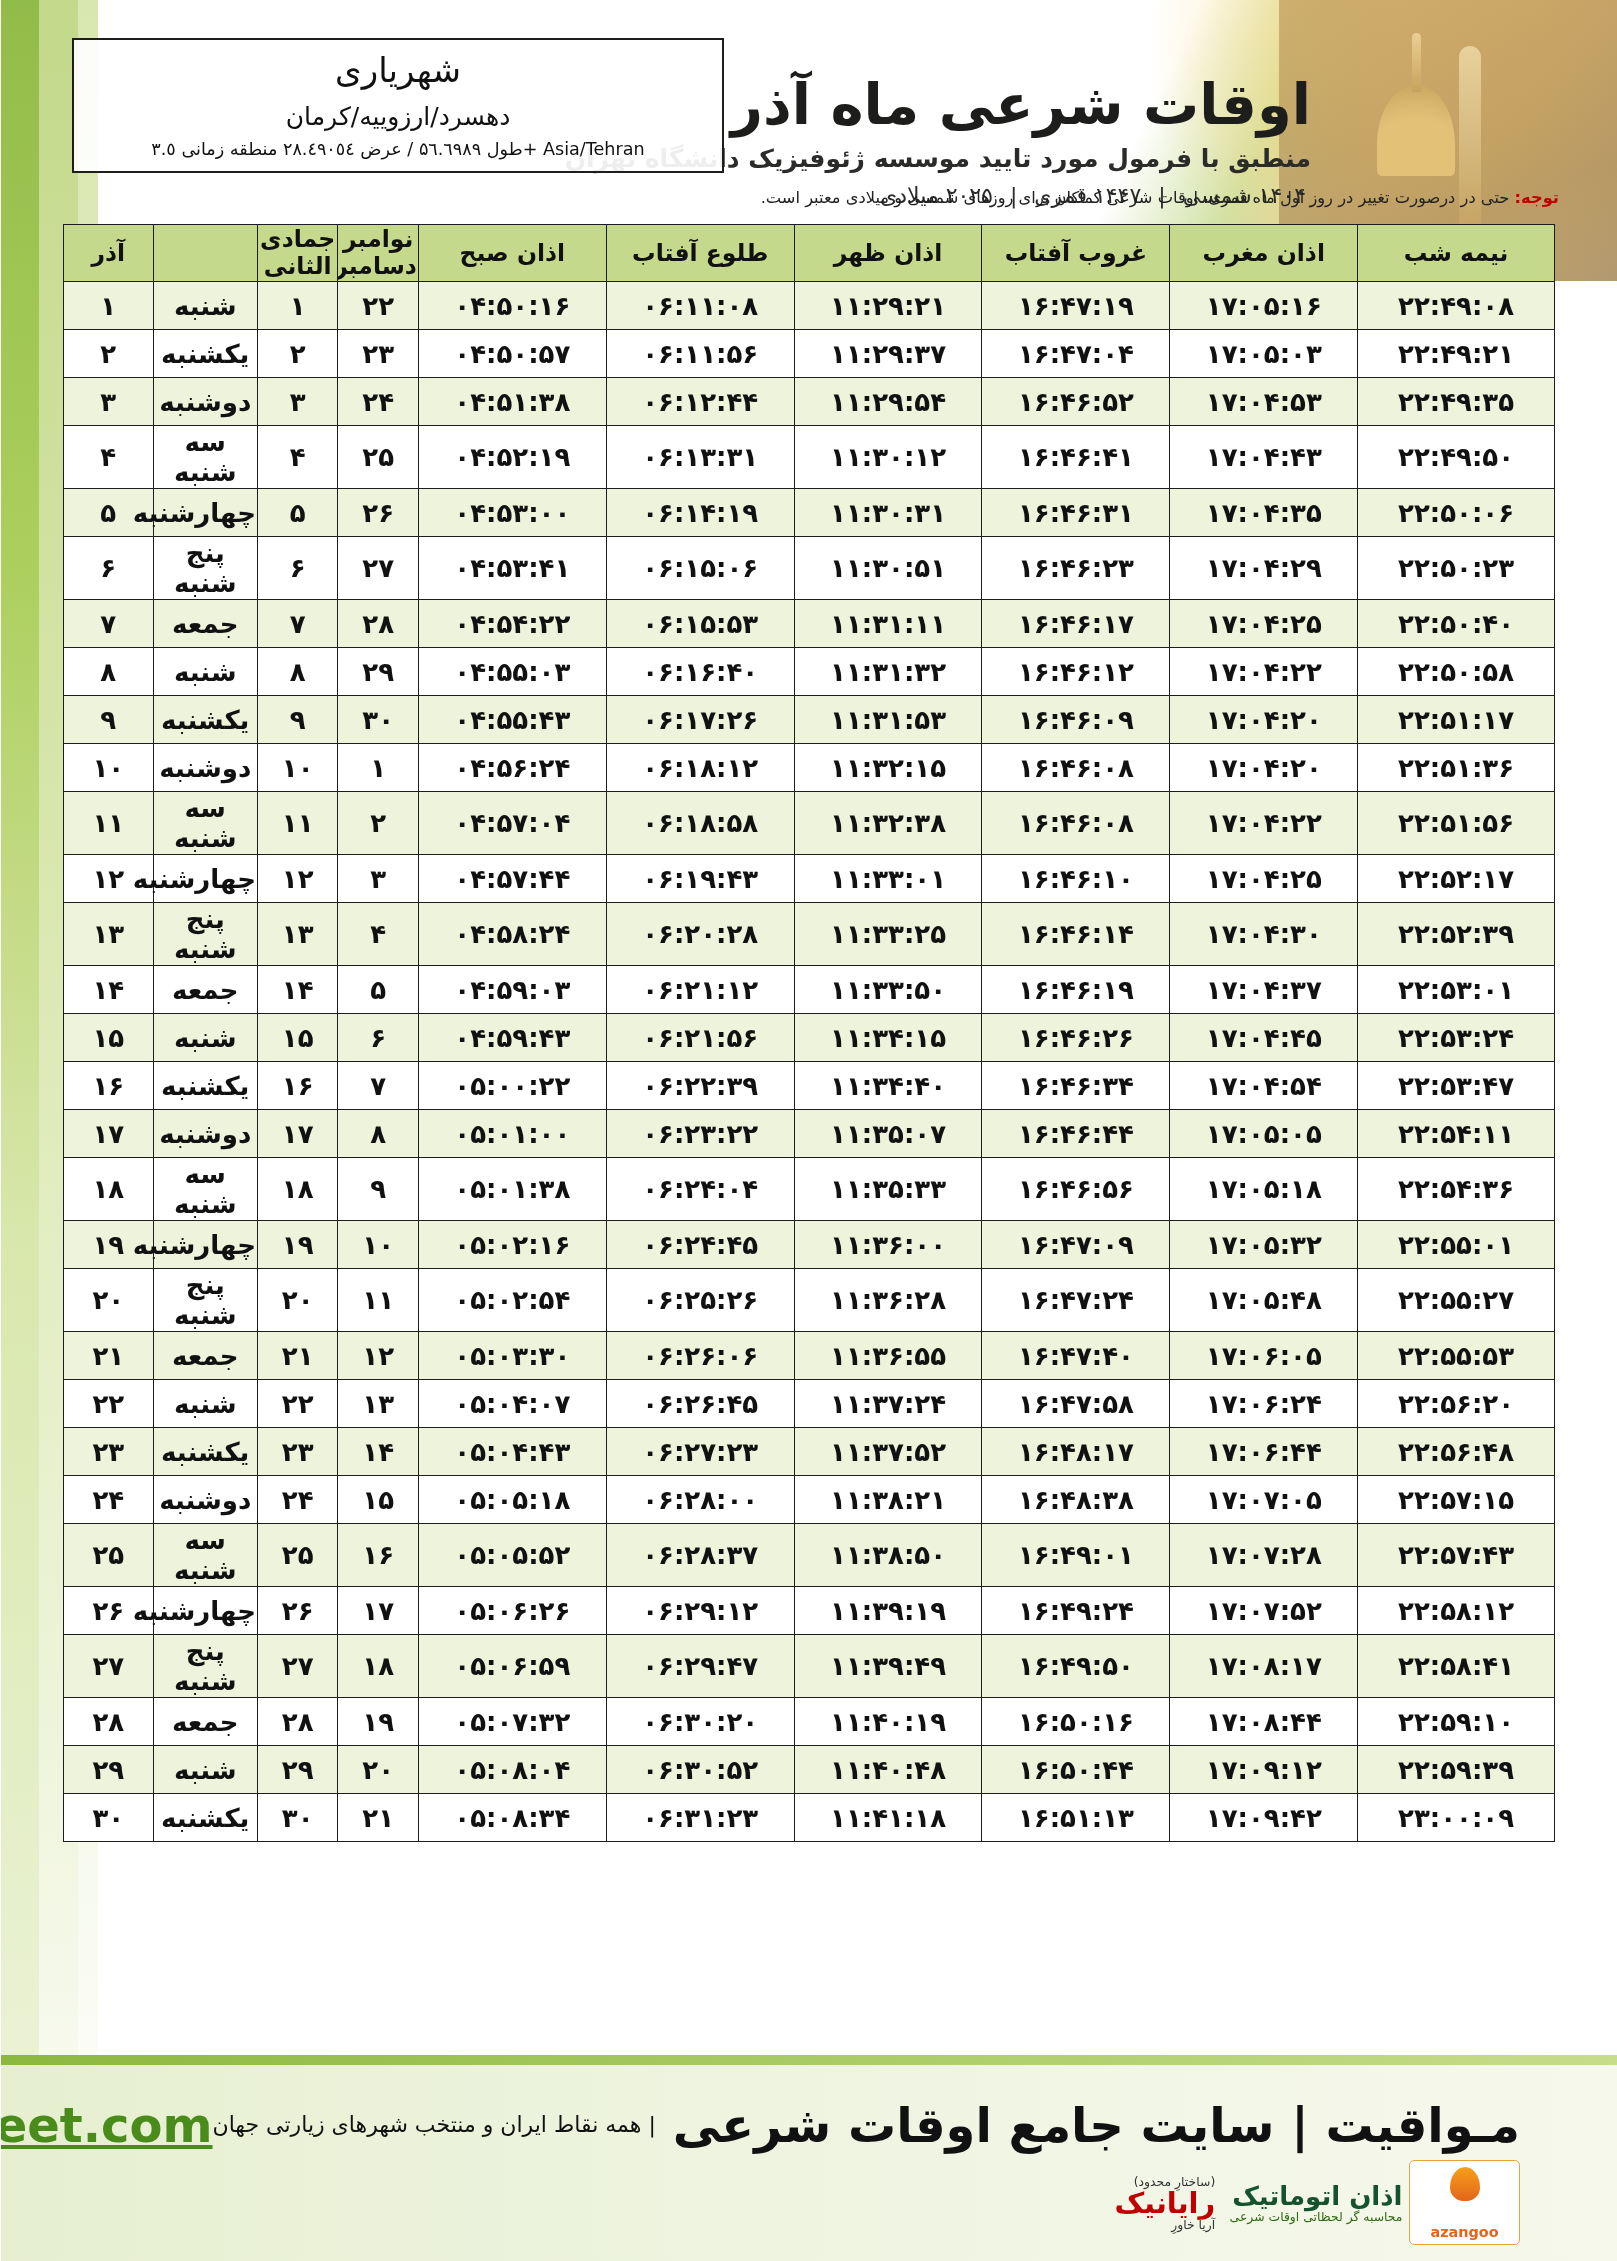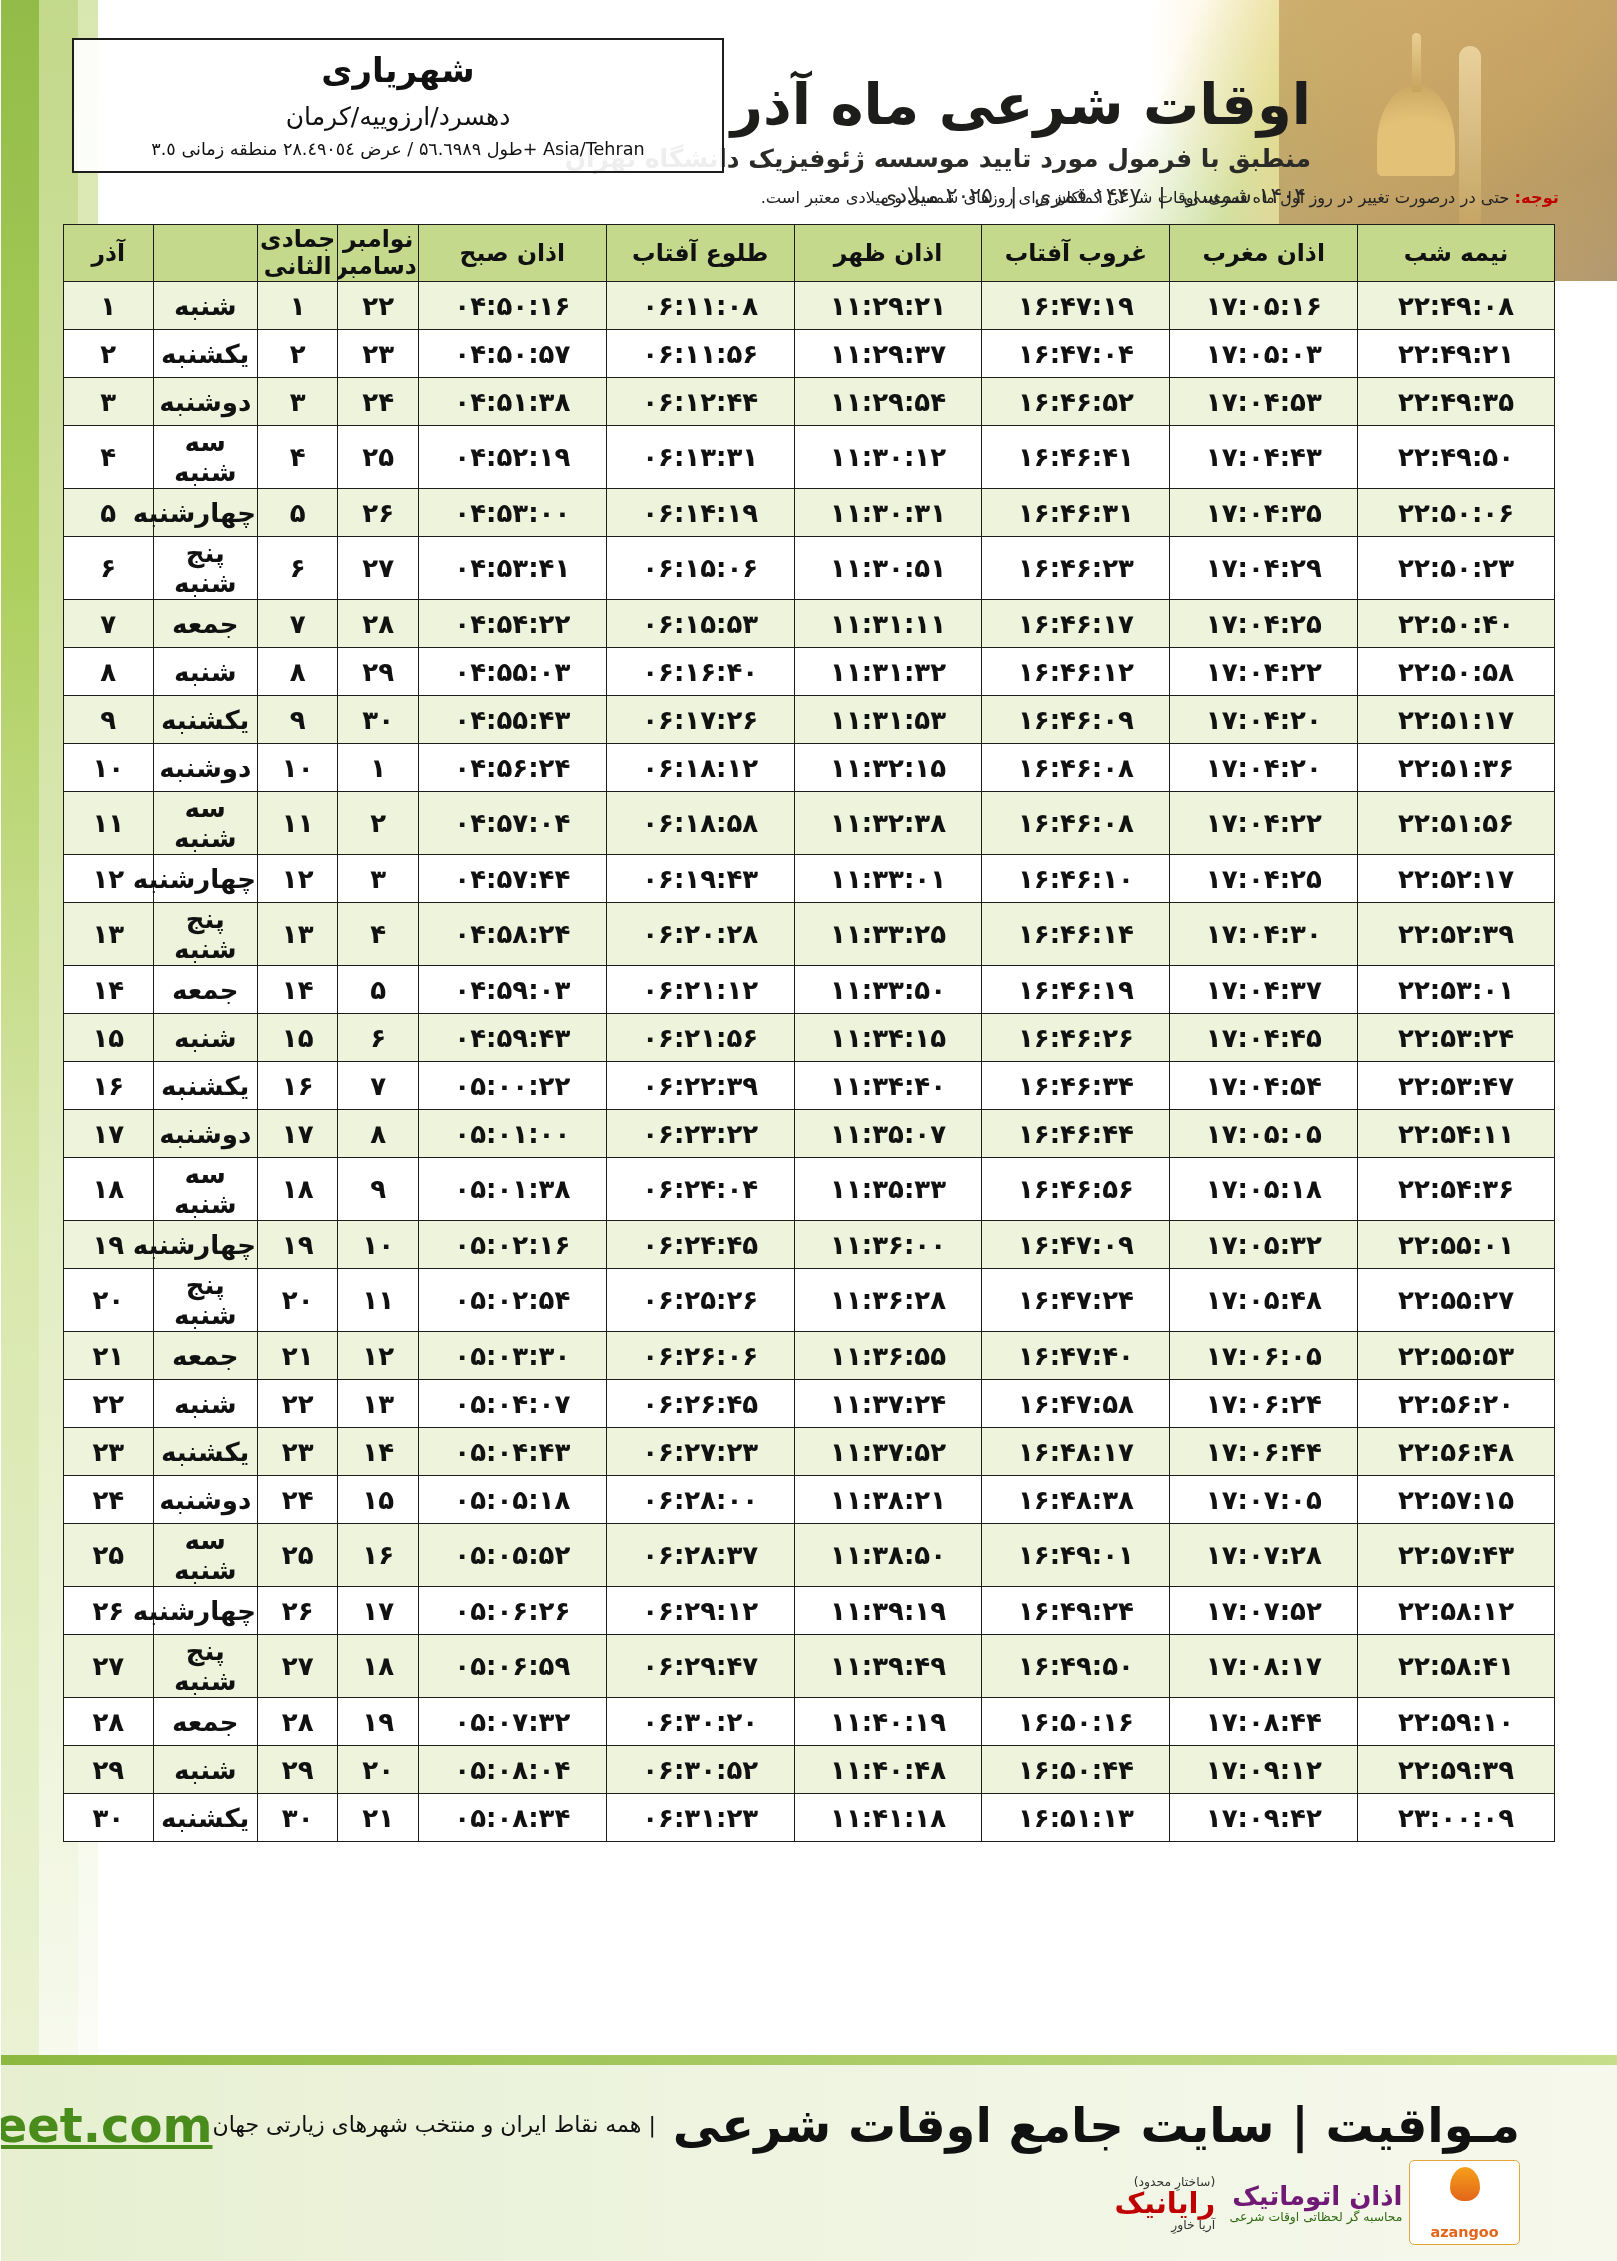--- a/index.html
+++ b/index.html
@@ -81,21 +81,21 @@
     font-size: 22px; color: #2b2b29; margin-top: 10.4px; direction: rtl;
   }
   .cal-line span { margin: 0 5px; }
 
   
   .loc-box {
     position: absolute; left: 72px; top: 38px; width: 652px;
     border: 2px solid #1d1d1b; background: rgba(255,255,255,.92);
     padding: 10.4px 13px 11.7px; text-align: center;
   }
-  .loc-city { font-size: 34px; font-weight: bold; color: #111; }
+  .loc-city { font-size: 34px; font-weight: normal; color: #111; }
   .loc-sub { font-size: 25px; color: #111; margin-top: 12px; }
   .loc-geo { font-size: 17.6px; color: #111; margin-top: 7.8px; direction: ltr; }
 
   .note {
     position: absolute; left: 72px; top: 188px; width: 1487px; text-align: right;
     direction: rtl; font-size: 16.3px; color: #222;
   }
   .note b { color: #c00000; }
 
   
@@ -164,21 +164,21 @@
   .logo-azangoo .flame {
     position: absolute; top: 5.2px; left: 50%; transform: translateX(-50%);
     width: 30px; height: 34px;
     background: linear-gradient(180deg,#f7a01a,#e2651a);
     border-radius: 50% 50% 45% 45% / 60% 60% 40% 40%;
   }
   .logo-azangoo .lbl { font-size: 14.4px; color: #e2651a; font-weight: bold; direction: ltr; }
   .logo-azan-text {
     text-align: right; margin-left: 14.4px; line-height: 1.1;
   }
-  .logo-azan-text .t1 { font-size: 26px; font-weight: bold; color: #701a75; }
+  .logo-azan-text .t1 { font-size: 26px; font-weight: bold; color: #14532d; }
   .logo-azan-text .t2 { font-size: 12.4px; color: #2f6b12; }
   .logo-rayaneek {
     margin-left: 17px; text-align: right; line-height: 1.05;
   }
   .logo-rayaneek .r1 { font-size: 29px; font-weight: bold; color: #c00000; }
   .logo-rayaneek .r2 { font-size: 12.4px; color: #333; }
   .footer-desc {
     font-size: 20px; color: #b00000; text-align: right; line-height: 1.45; margin-left: 26px;
   }
   .footer-contact {

